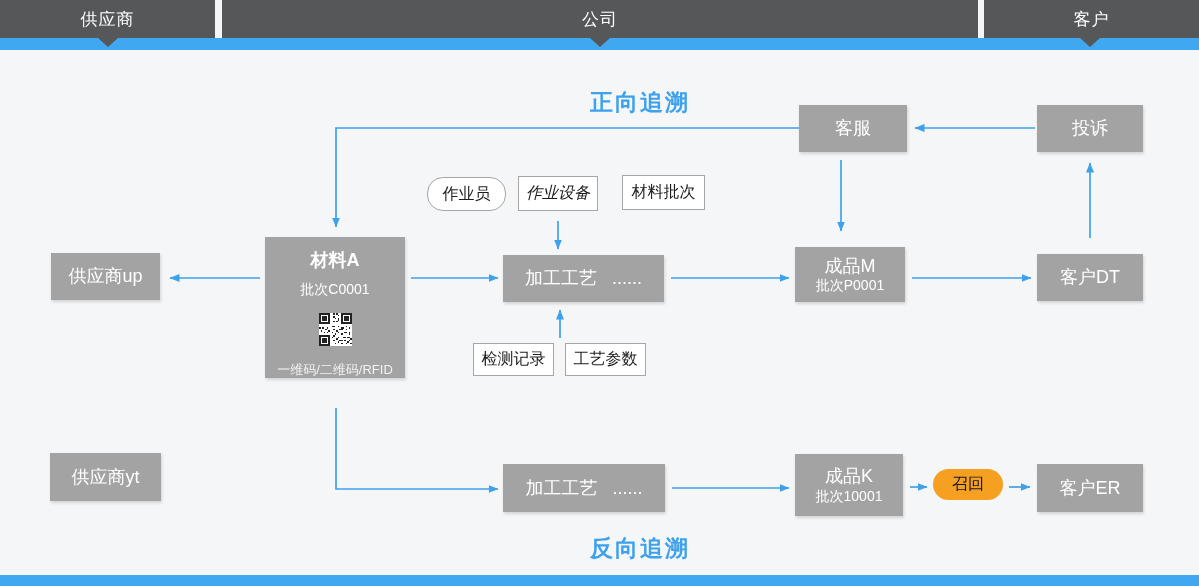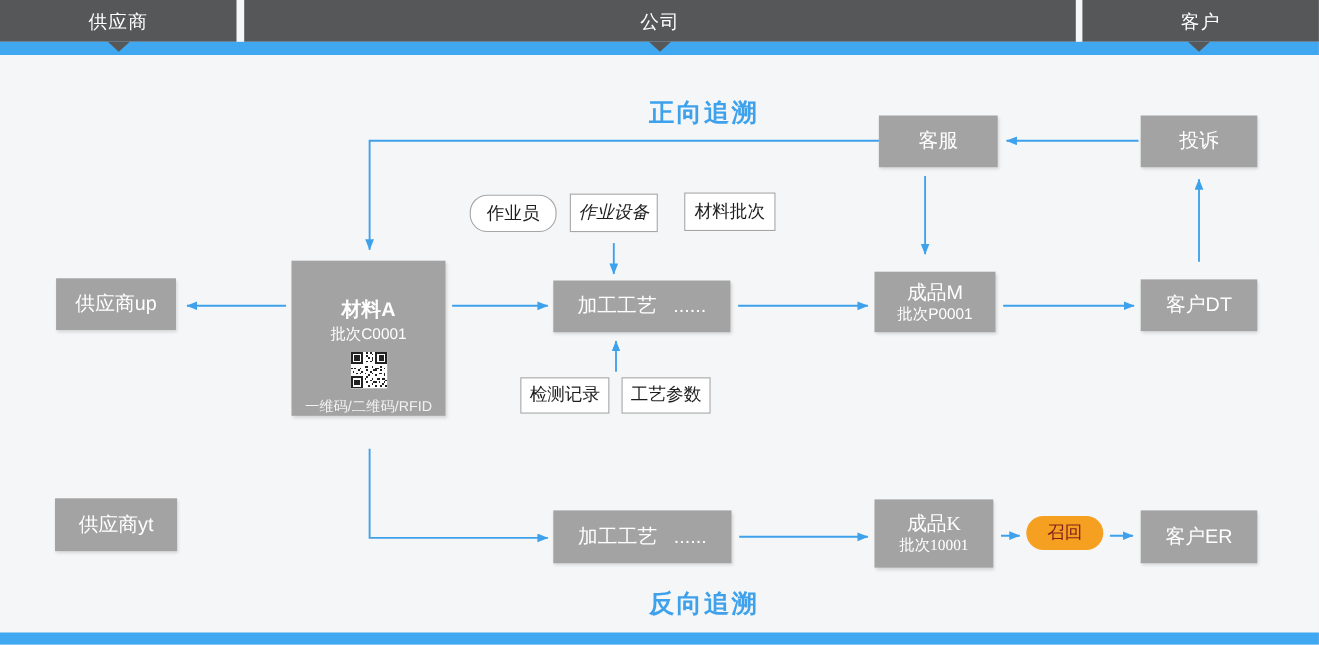--- a/index.html
+++ b/index.html
@@ -54,26 +54,26 @@
   .node-small-note{font-size:13px;color:#f2f2f2;}
 
   
   .tag{
     position:absolute;background:#fff;border:1px solid #A6A6A6;color:#1c1c1c;
     display:flex;align-items:center;justify-content:center;font-size:16px;
   }
 
   
   .pill{
-    position:absolute;background:var(--orange);color:#7f1d1d;border-radius:16px;
+    position:absolute;background:var(--orange);color:#0f172a;border-radius:16px;
     display:flex;align-items:center;justify-content:center;font-size:16px;
   }
 
   
-  #node-material-a{justify-content:flex-end;padding-top:12px;gap:3px;}
+  #node-material-a{justify-content:space-between;padding-top:12px;gap:3px;}
   #node-material-a .qr{width:33px;height:33px;background:#fff;margin:4px 0 6px 0;}
 
   
   svg.wires{position:absolute;left:0;top:0;width:1199px;height:586px;pointer-events:none;}
   svg.wires path{fill:none;stroke:var(--accent);stroke-width:1.7px;}
   svg.wires .head{fill:var(--accent);stroke:none;}
 </style>
 </head>
 <body>
 
@@ -215,21 +215,21 @@
   <div class="node" style="left:50px;top:453px;width:111px;height:48px;">
     <span>供应商yt</span>
   </div>
 
   <div class="node" style="left:1037px;top:254px;width:106px;height:47px;">
     <span>客户DT</span>
   </div>
   <div class="node" style="left:503px;top:464px;width:162px;height:48px;">
     <span class="dots">加工工艺   ......</span>
   </div>
-  <div class="node" style="left:795px;top:454px;width:108px;height:62px;font-family:Liberation Serif, serif;">
+  <div class="node" style="left:795px;top:454px;width:108px;height:62px;">
     <span>成品K</span>
     <span class="batch">批次10001</span>
   </div>
   <div class="pill" style="left:933px;top:469px;width:70px;height:31px;">
     <span>召回</span>
   </div>
   <div class="node" style="left:1037px;top:464px;width:106px;height:48px;">
     <span>客户ER</span>
   </div>
 

